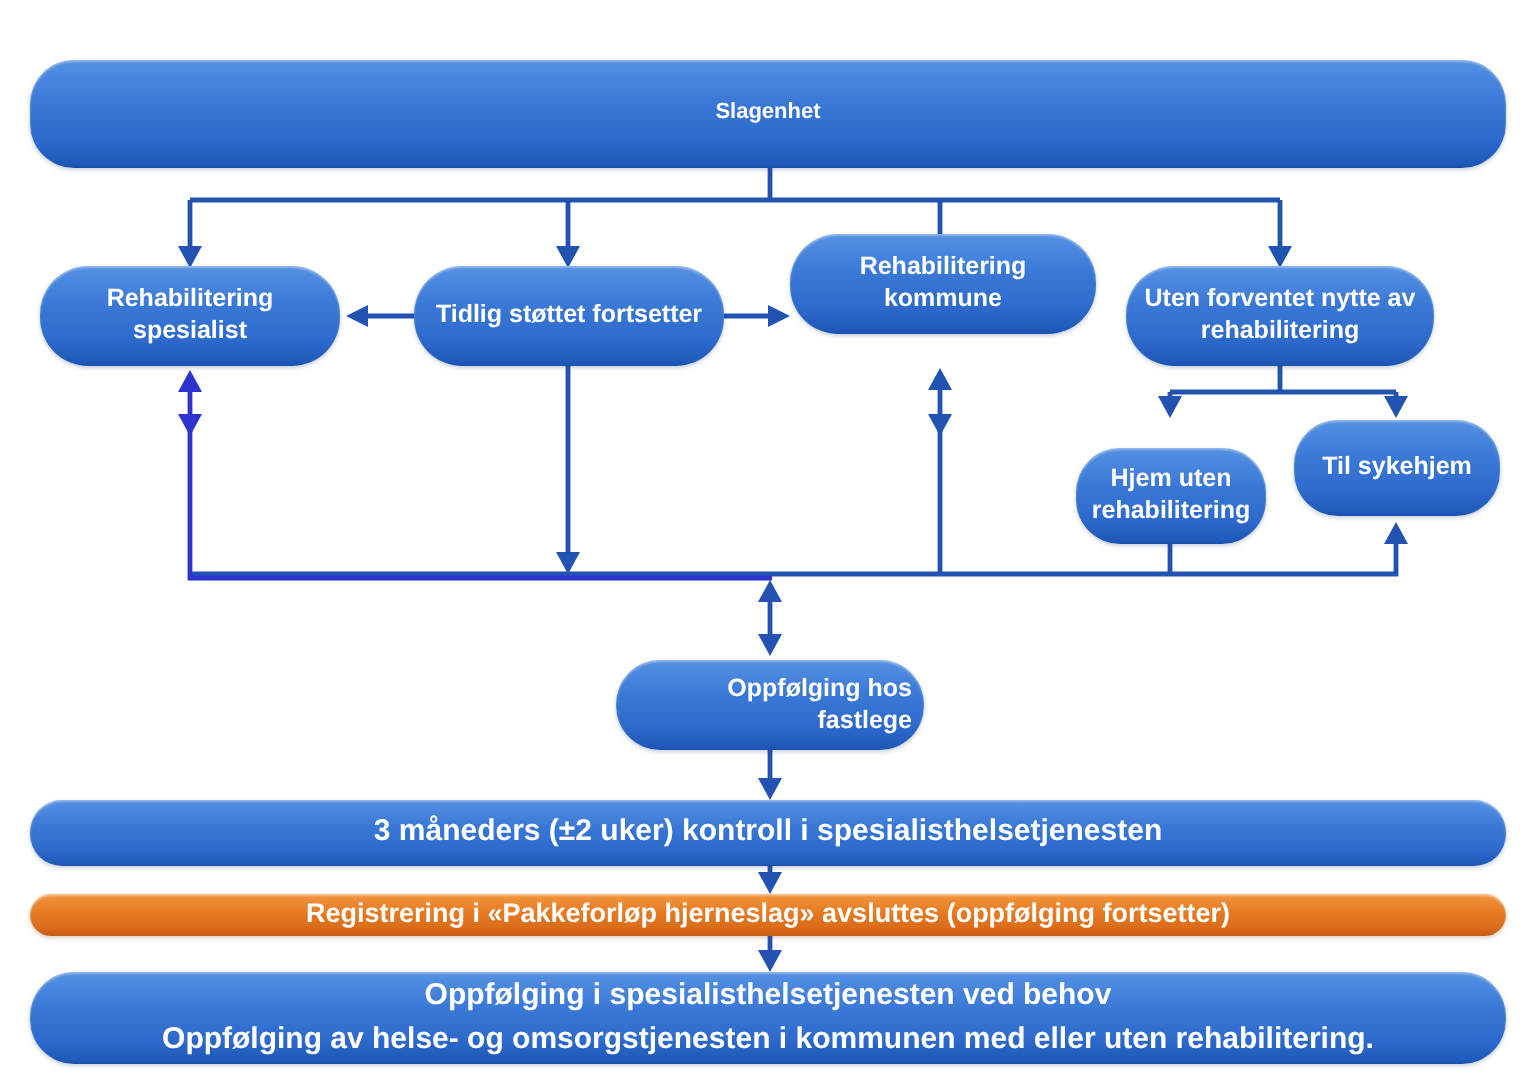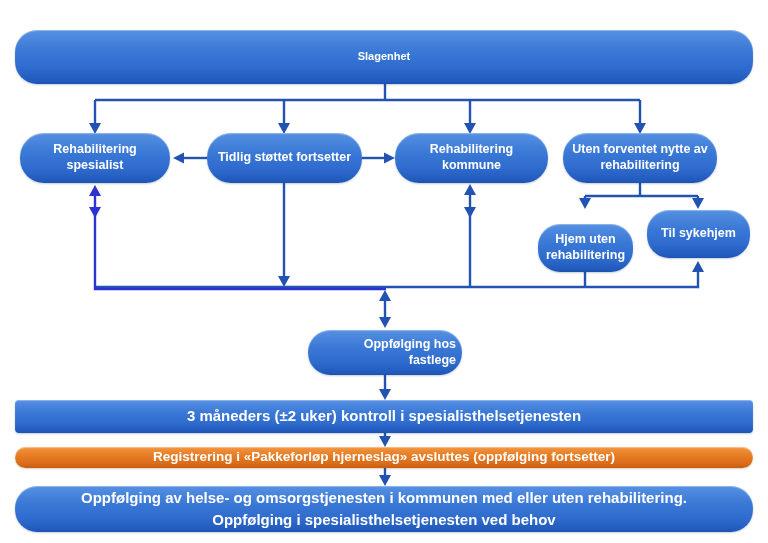--- a/index.html
+++ b/index.html
@@ -16,26 +16,26 @@
     text-align:center;color:#ffffff;font-weight:bold;
     background:linear-gradient(180deg,#5590e2 0%,#3a78d6 40%,#2e6bcd 72%,#2059ba 96%,#1b51ad 100%);
     box-shadow:inset 0 1px 1px rgba(255,255,255,.35), 0 1px 2px rgba(30,60,120,.25);
     line-height:1.25;
   }
   .node .inner{width:100%;padding:0 6px;box-sizing:border-box;}
   .banner-top{left:15px;top:30px;width:738px;height:54px;border-radius:22px;font-size:11px;}
   .box-small{font-size:12.5px;border-radius:24px;}
   .b-rehab-spes{left:20px;top:133px;width:150px;height:50px;}
   .b-tidlig{left:207px;top:133px;width:155px;height:50px;}
-  .b-rehab-kom{left:395px;top:133px;width:153px;height:50px;}
+  .b-rehab-kom{left:395px;top:117px;width:153px;height:50px;}
   .b-uten{left:563px;top:133px;width:154px;height:50px;}
   .b-hjem{left:538px;top:224px;width:95px;height:48px;border-radius:22px;}
   .b-sykehjem{left:647px;top:210px;width:103px;height:48px;border-radius:22px;}
   .b-fastlege{left:308px;top:330px;width:154px;height:45px;border-radius:22px;text-align:right;}
-  .banner-ctrl{left:15px;top:400px;width:738px;height:33px;border-radius:4px;font-size:15px;}
+  .banner-ctrl{left:15px;top:400px;width:738px;height:33px;border-radius:16px;font-size:15px;}
   .banner-reg{
     left:15px;top:447px;width:738px;height:21px;border-radius:11px;font-size:13.5px;
     background:linear-gradient(180deg,#f2953f 0%,#e57a22 45%,#da6c1a 80%,#c75d12 100%);
     box-shadow:inset 0 1px 1px rgba(255,255,255,.4), 0 1px 2px rgba(120,60,10,.25);
   }
   .banner-bottom{left:15px;top:486px;width:738px;height:46px;border-radius:22px;font-size:15px;line-height:1.45;}
 </style>
 </head>
 <body>
 
@@ -130,18 +130,18 @@
   <div class="node banner-ctrl">
     <div class="inner">3 måneders (±2 uker) kontroll i spesialisthelsetjenesten</div>
   </div>
 
   <div class="node banner-reg">
     <div class="inner">Registrering i «Pakkeforløp hjerneslag» avsluttes (oppfølging fortsetter)</div>
   </div>
 
   <div class="node banner-bottom">
     <div class="inner">
+      <div>Oppfølging i spesialisthelsetjenesten ved behov</div>
       <div>Oppfølging av helse- og omsorgstjenesten i kommunen med eller uten rehabilitering.</div>
-      <div>Oppfølging i spesialisthelsetjenesten ved behov</div>
     </div>
   </div>
 
 </div>
 
 </body></html>

